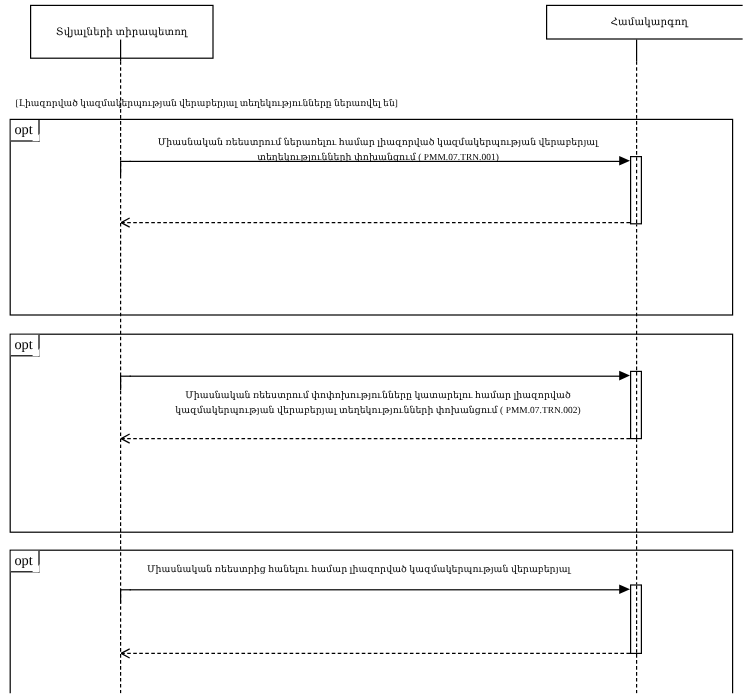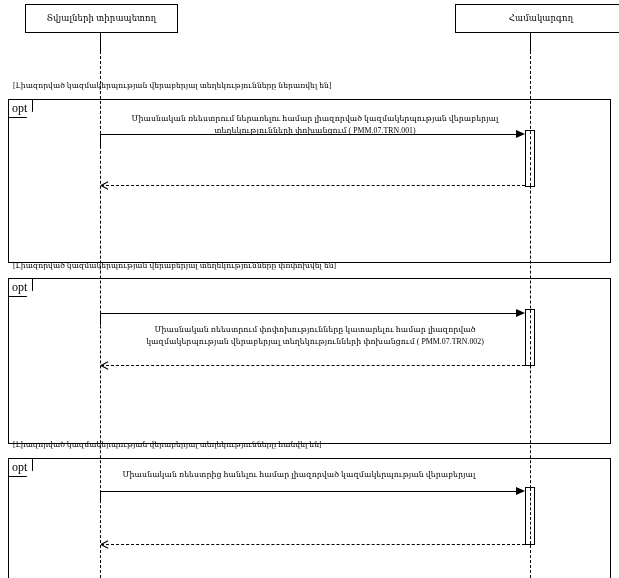--- a/index.html
+++ b/index.html
@@ -163,21 +163,21 @@
     border-top: 1px solid #000000;
     border-left: 1px solid #000000;
     height: 0;
   }
 </style>
 </head>
 <body>
 
 <div id="canvas">
 
-  <div class="participant" style="left:25px; top:4px; width:153px; height:29px;">
+  <div class="participant" style="left:25px; top:4px; width:153px; height:45px;">
     <span class="participant-label">Տվյալների տիրապետող</span>
   </div>
 
   <div class="participant" style="left:455px; top:4px; width:172px; height:29px;">
     <span class="participant-label">Համակարգող</span>
   </div>
 
   <div class="lifeline-solid" style="left:100px; top:33px; height:18px;"></div>
   <div class="lifeline-solid" style="left:530px; top:33px; height:18px;"></div>
 
@@ -201,41 +201,39 @@
   <div class="activation" style="left:525px; top:130px; height:57px;">
     <div class="activation-inner"></div>
   </div>
 
   <div class="msg-line-dashed" style="left:101px; top:185px; width:424px;"></div>
   <div class="arrow-left-open" style="left:101px; top:185px;"></div>
 
   <div class="fragment" style="left:8px; top:230px; width:603px; height:166px;">
     <div class="fragment-tag" title="opt">opt</div>
   </div>
-  <div class="guard" style="left:13px; top:261px;">[Լիազորված կազմակերպության վերաբերյալ տեղեկությունները փոփոխվել են]</div>
 
   <div class="msg-label" style="left:105px; top:286px; width:420px;margin-top:38px;">
     <span>Միասնական ռեեստրում փոփոխությունները կատարելու համար լիազորված</span><br>
     <span>կազմակերպության վերաբերյալ տեղեկությունների փոխանցում ( PMM.07.TRN.002)</span>
   </div>
   <div class="caller-stub" style="left:100px; top:313px; width:8px; height:11px;"></div>
   <div class="msg-line" style="left:108px; top:313px; width:412px;"></div>
   <div class="arrow-right" style="left:516px; top:309px;"></div>
 
   <div class="activation" style="left:525px; top:309px; height:57px;">
     <div class="activation-inner"></div>
   </div>
 
   <div class="msg-line-dashed" style="left:101px; top:365px; width:424px;"></div>
   <div class="arrow-left-open" style="left:101px; top:365px;"></div>
 
   <div class="fragment" style="left:8px; top:410px; width:603px; height:163px;">
     <div class="fragment-tag" title="opt">opt</div>
   </div>
-  <div class="guard" style="left:13px; top:440px;">[Լիազորված կազմակերպության վերաբերյալ տեղեկությունները հանվել են]</div>
 
   <div class="msg-label" style="left:96px; top:469px; width:406px;">
     <span>Միասնական ռեեստրից հանելու համար լիազորված կազմակերպության վերաբերյալ</span><br>
   </div>
   <div class="caller-stub" style="left:100px; top:491px; width:8px; height:11px;"></div>
   <div class="msg-line" style="left:108px; top:491px; width:412px;"></div>
   <div class="arrow-right" style="left:516px; top:487px;"></div>
 
   <div class="activation" style="left:525px; top:487px; height:58px;">
     <div class="activation-inner"></div>

